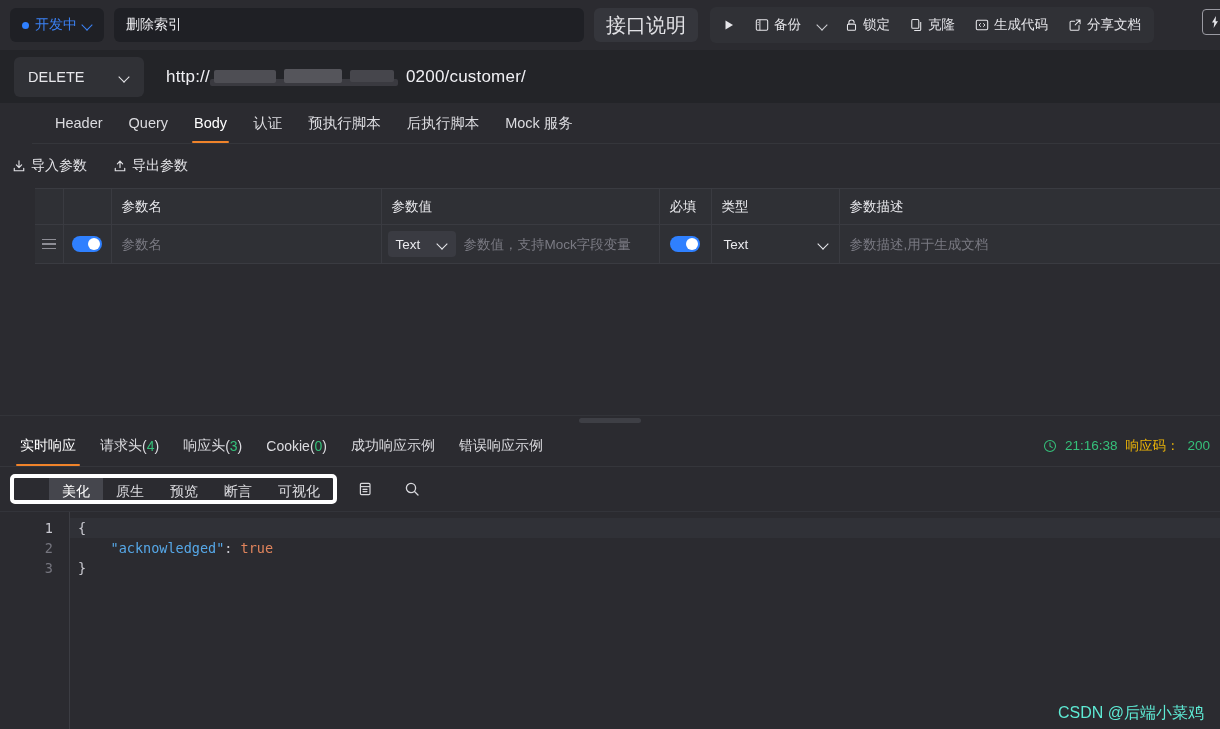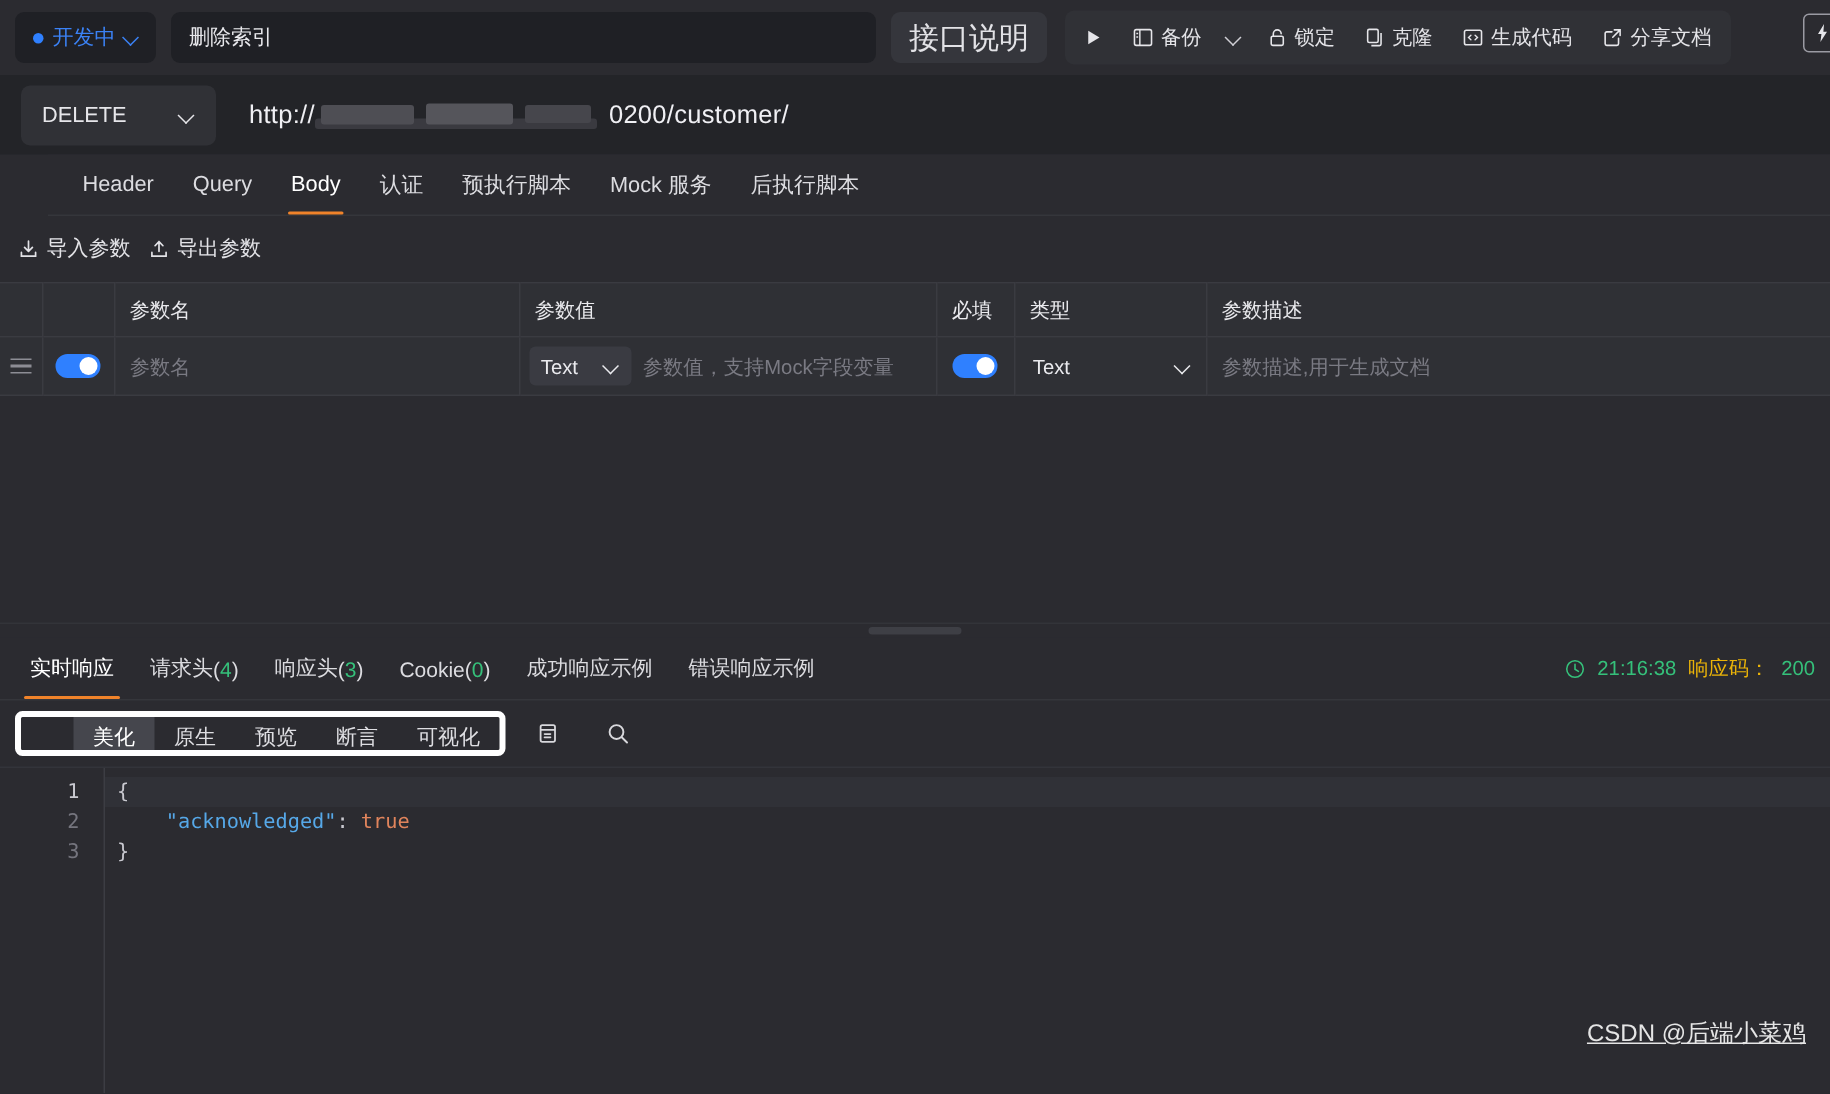--- a/index.html
+++ b/index.html
@@ -106,29 +106,29 @@
   }
   .req-tab.active { color: #ffffff; }
   .req-tab.active::after {
     content: ""; position: absolute; left: 11px; right: 11px; bottom: 0;
     height: 2px; background: #f0832a; border-radius: 2px;
   }
 
   
   .io-row {
     height: 44px; min-height: 44px; display: flex; align-items: center;
-    padding: 0 12px; gap: 12px;
+    padding: 0 12px; gap: 26px;
   }
   .io-btn {
     display: flex; align-items: center; gap: 5px;
     font-size: 14px; color: #e3e3e7; cursor: pointer;
   }
 
   
-  .table-wrap { background: #2b2b30; }
+  .table-wrap { background: #2b2b30; padding-left: 35px; }
   .ptable { width: 100%; border-collapse: collapse; table-layout: fixed; }
   .ptable th {
     height: 36px; text-align: left;
     font-size: 13.5px; font-weight: normal; color: #eaeaee;
     border-top: 1px solid #3a3b41; border-bottom: 1px solid #3a3b41;
     border-right: 1px solid #3a3b41;
     padding: 0 10px; background: #2f3035;
   }
   .ptable th.c-handle, .ptable td.c-handle { width: 28px; padding: 0; border-right: 1px solid #3a3b41; }
   .ptable th.c-en, .ptable td.c-en { width: 48px; padding: 0; border-right: 1px solid #3a3b41; }
@@ -231,25 +231,24 @@
   }
   .gutter div { height: 20px; line-height: 20px; padding-right: 16px; }
   .gutter div.cur { color: #c9c9d0; }
   .code { flex: 1; padding-top: 6px; position: relative; }
   .code .line { height: 20px; line-height: 20px; padding-left: 8px; white-space: pre; }
   .code .line.cur { background: #303137; }
   .k-key { color: #56a8e8; }
   .k-punc { color: #c9c9d0; }
   .k-bool { color: #e0845c; }
   .watermark {
-    position: absolute; right: 16px; bottom: 29px;
-    font-size: 16px; color: #e5e5e5;
+    position: absolute; right: 16px; bottom: 5px;
+    font-size: 16px; color: #5eead4;
     font-family: "Liberation Sans", sans-serif;
     pointer-events: none;
-    text-decoration: underline;
   }
   svg { display: block; }
 </style>
 </head>
 <body>
 
 <div class="app">
 
   <div class="topbar">
     <div class="status-pill">
@@ -359,24 +358,24 @@
     <div class="req-tab active">
         <span>Body</span>
       </div>
     <div class="req-tab">
         <span>认证</span>
       </div>
     <div class="req-tab">
         <span>预执行脚本</span>
       </div>
     <div class="req-tab">
+        <span>后执行脚本</span>
+      </div>
+    <div class="req-tab">
         <span>Mock 服务</span>
-      </div>
-    <div class="req-tab">
-        <span>后执行脚本</span>
       </div>
   </div>
 
   <div class="io-row">
     <div class="io-btn">
       <span>
         <svg width="14" height="14" viewBox="0 0 16 16">
           <path d="M8 2v7.4M5 6.7 8 9.8l3-3.1" fill="none" stroke="#e3e3e7" stroke-width="1.3" stroke-linecap="round" stroke-linejoin="round"></path>
           <path d="M2.6 10.6v2.8h10.8v-2.8" fill="none" stroke="#e3e3e7" stroke-width="1.3" stroke-linecap="round"></path>
         </svg>

